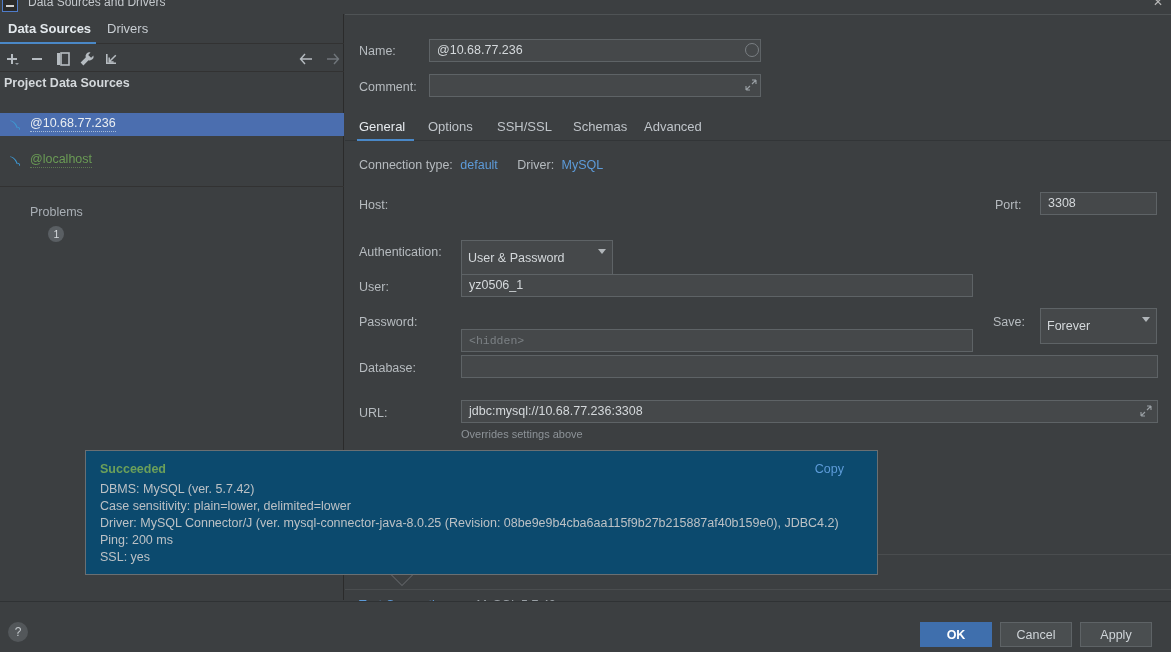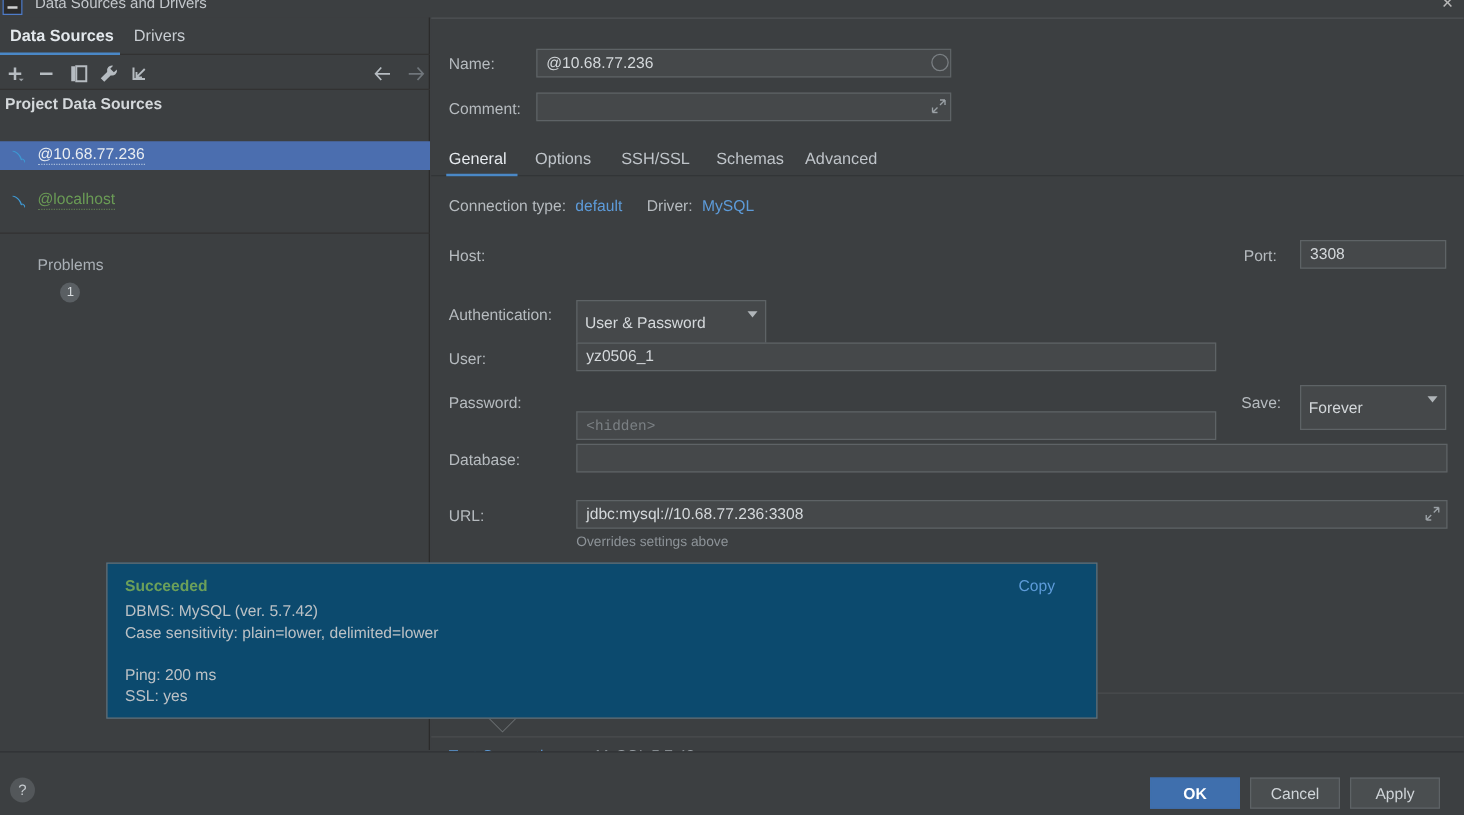--- a/index.html
+++ b/index.html
@@ -398,20 +398,21 @@
   </div>
 </div>
 
 <div id="popup-notch-border"></div>
 <div id="popup-notch"></div>
 <div id="popup">
   <div class="ptitle">Succeeded</div>
   <div class="copy">Copy</div>
   <div class="pline" style="top:31px;">DBMS: MySQL (ver. 5.7.42)</div>
   <div class="pline" style="top:48px;">Case sensitivity: plain=lower, delimited=lower</div>
+  <div class="pline" style="top:65px;">Driver: MySQL Connector/J (ver. mysql-connector-java-8.0.25 (Revision: 08be9e9b4cba6aa115f9b27b215887af40b159e0), JDBC4.2)</div>
   <div class="pline" style="top:82px;">Ping: 200 ms</div>
   <div class="pline" style="top:99px;">SSL: yes</div>
 </div>
 
 <div id="bottombar">
   <div id="help-btn">?</div>
   <button class="dlg-btn primary" style="left:920px; width:72px;">OK</button>
   <button class="dlg-btn" style="left:1000px; width:72px;">Cancel</button>
   <button class="dlg-btn" style="left:1080px; width:72px;">Apply</button>
 

